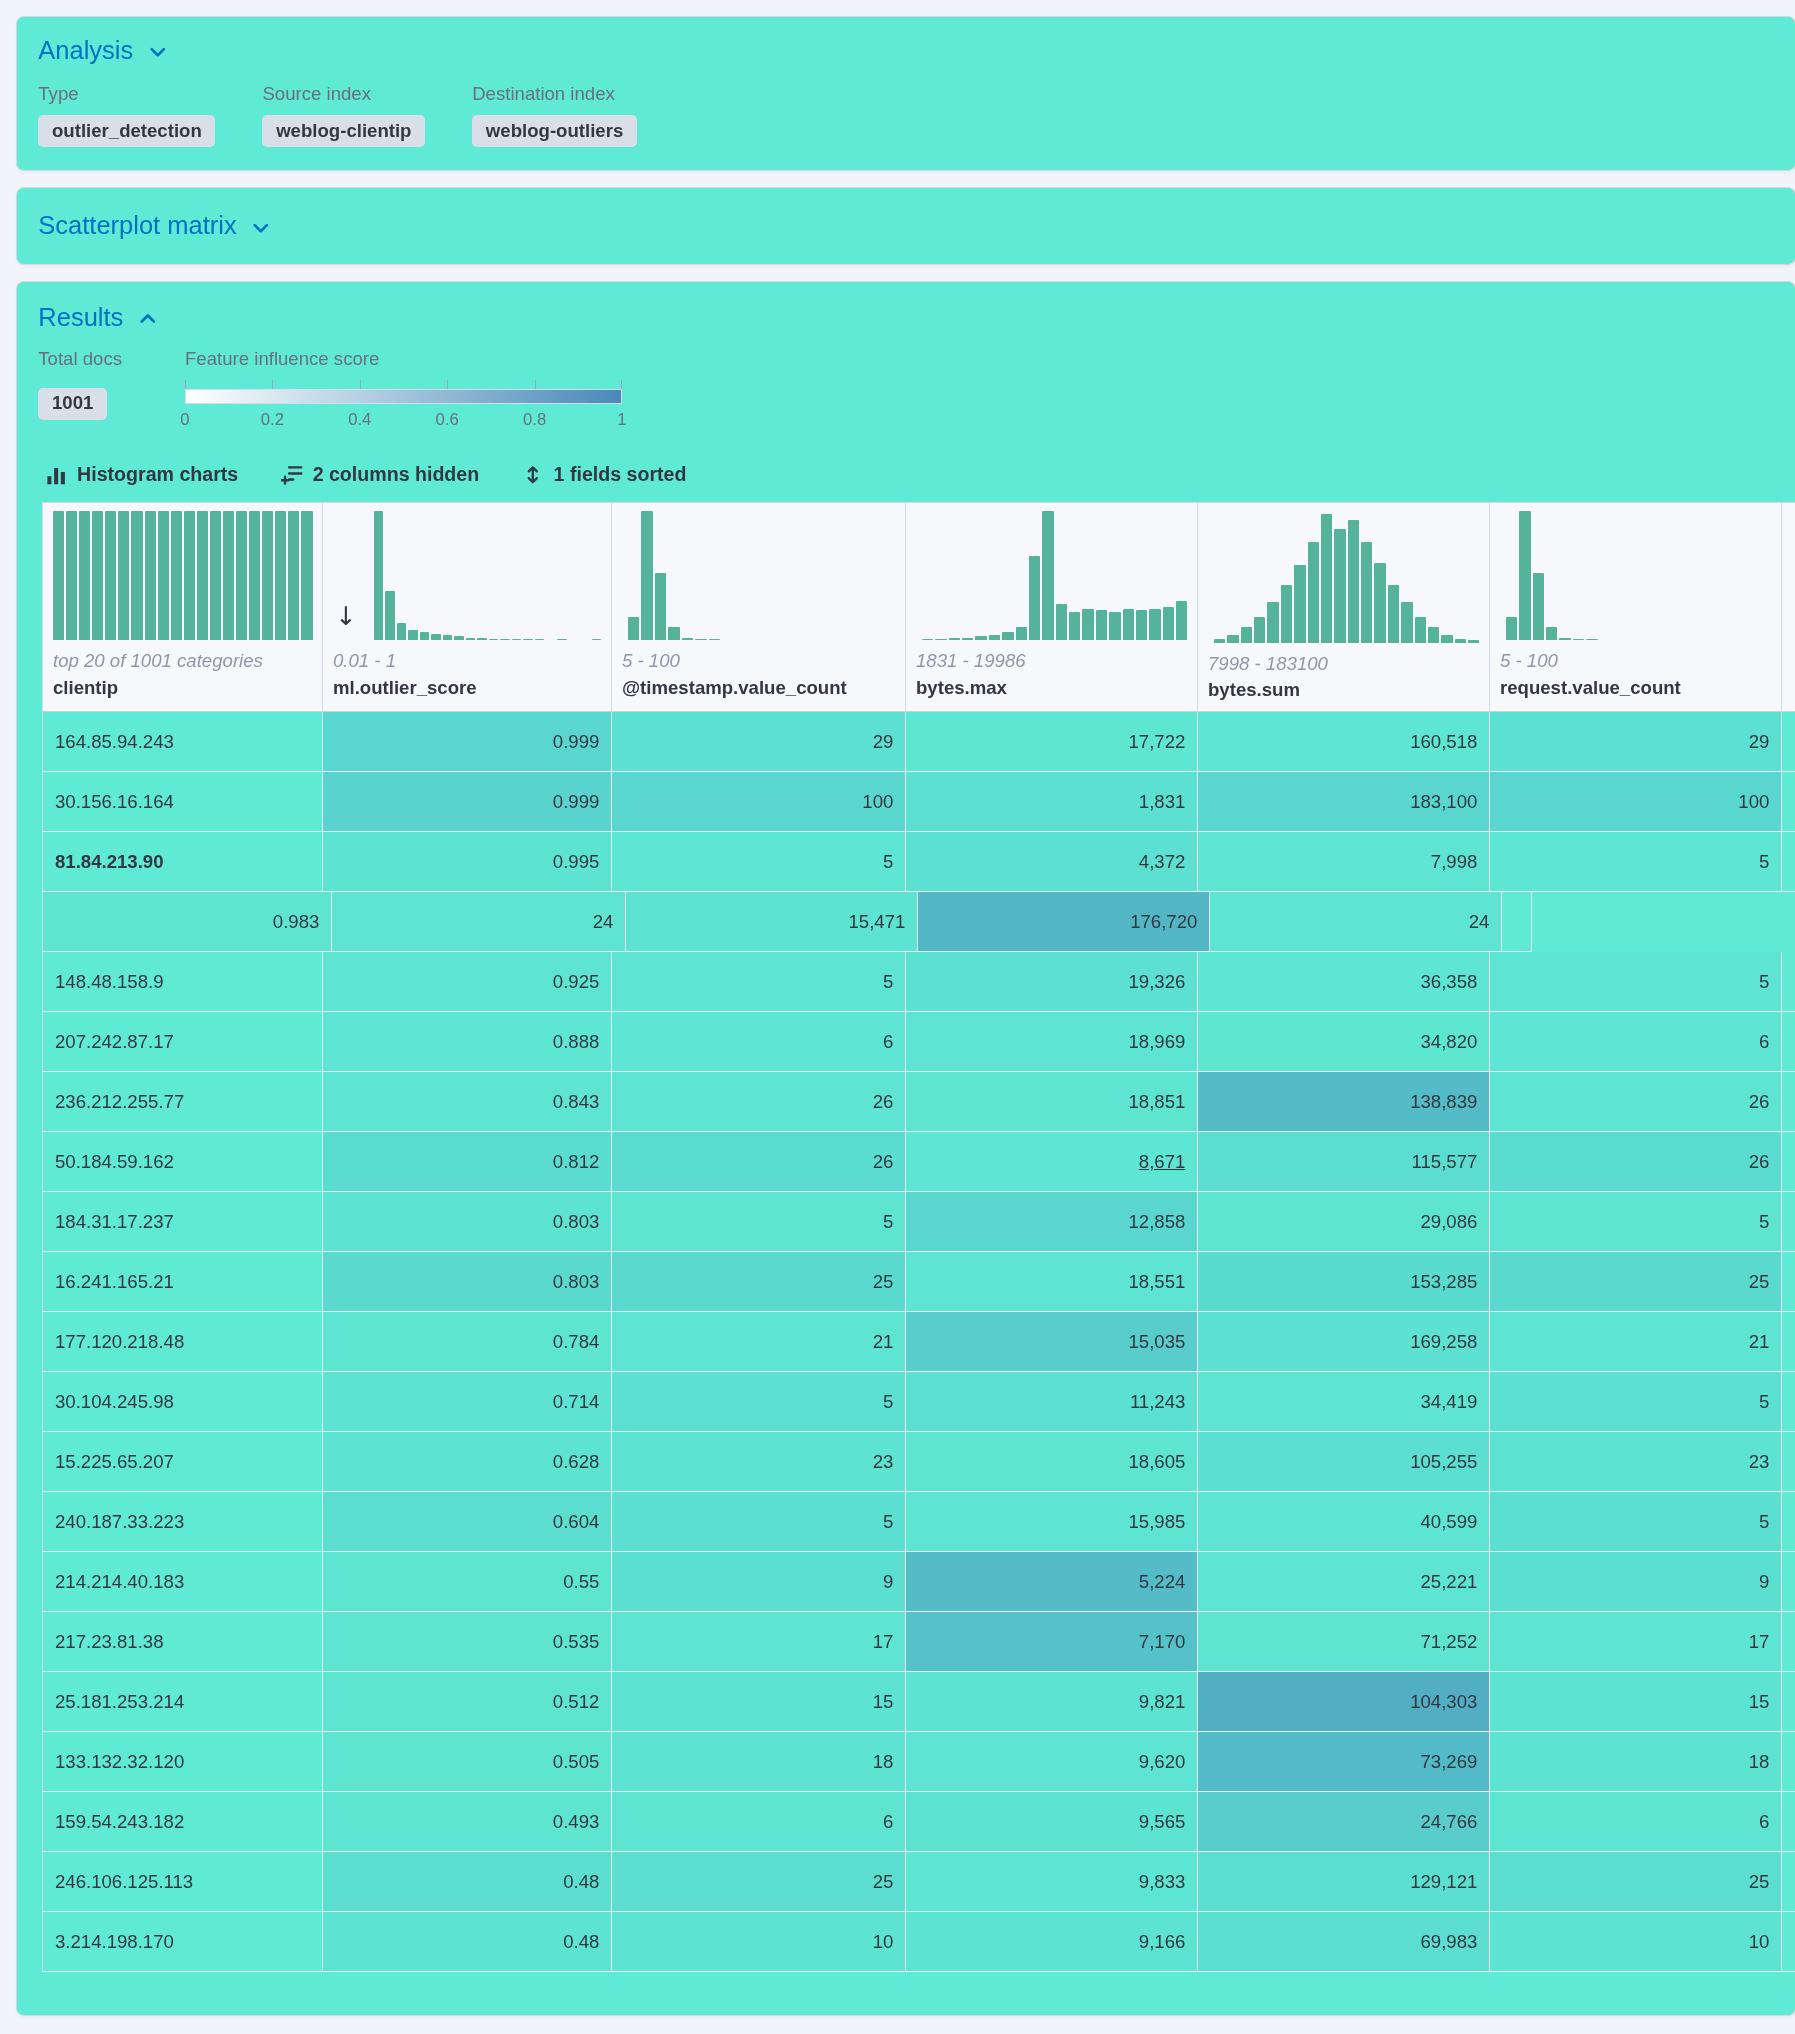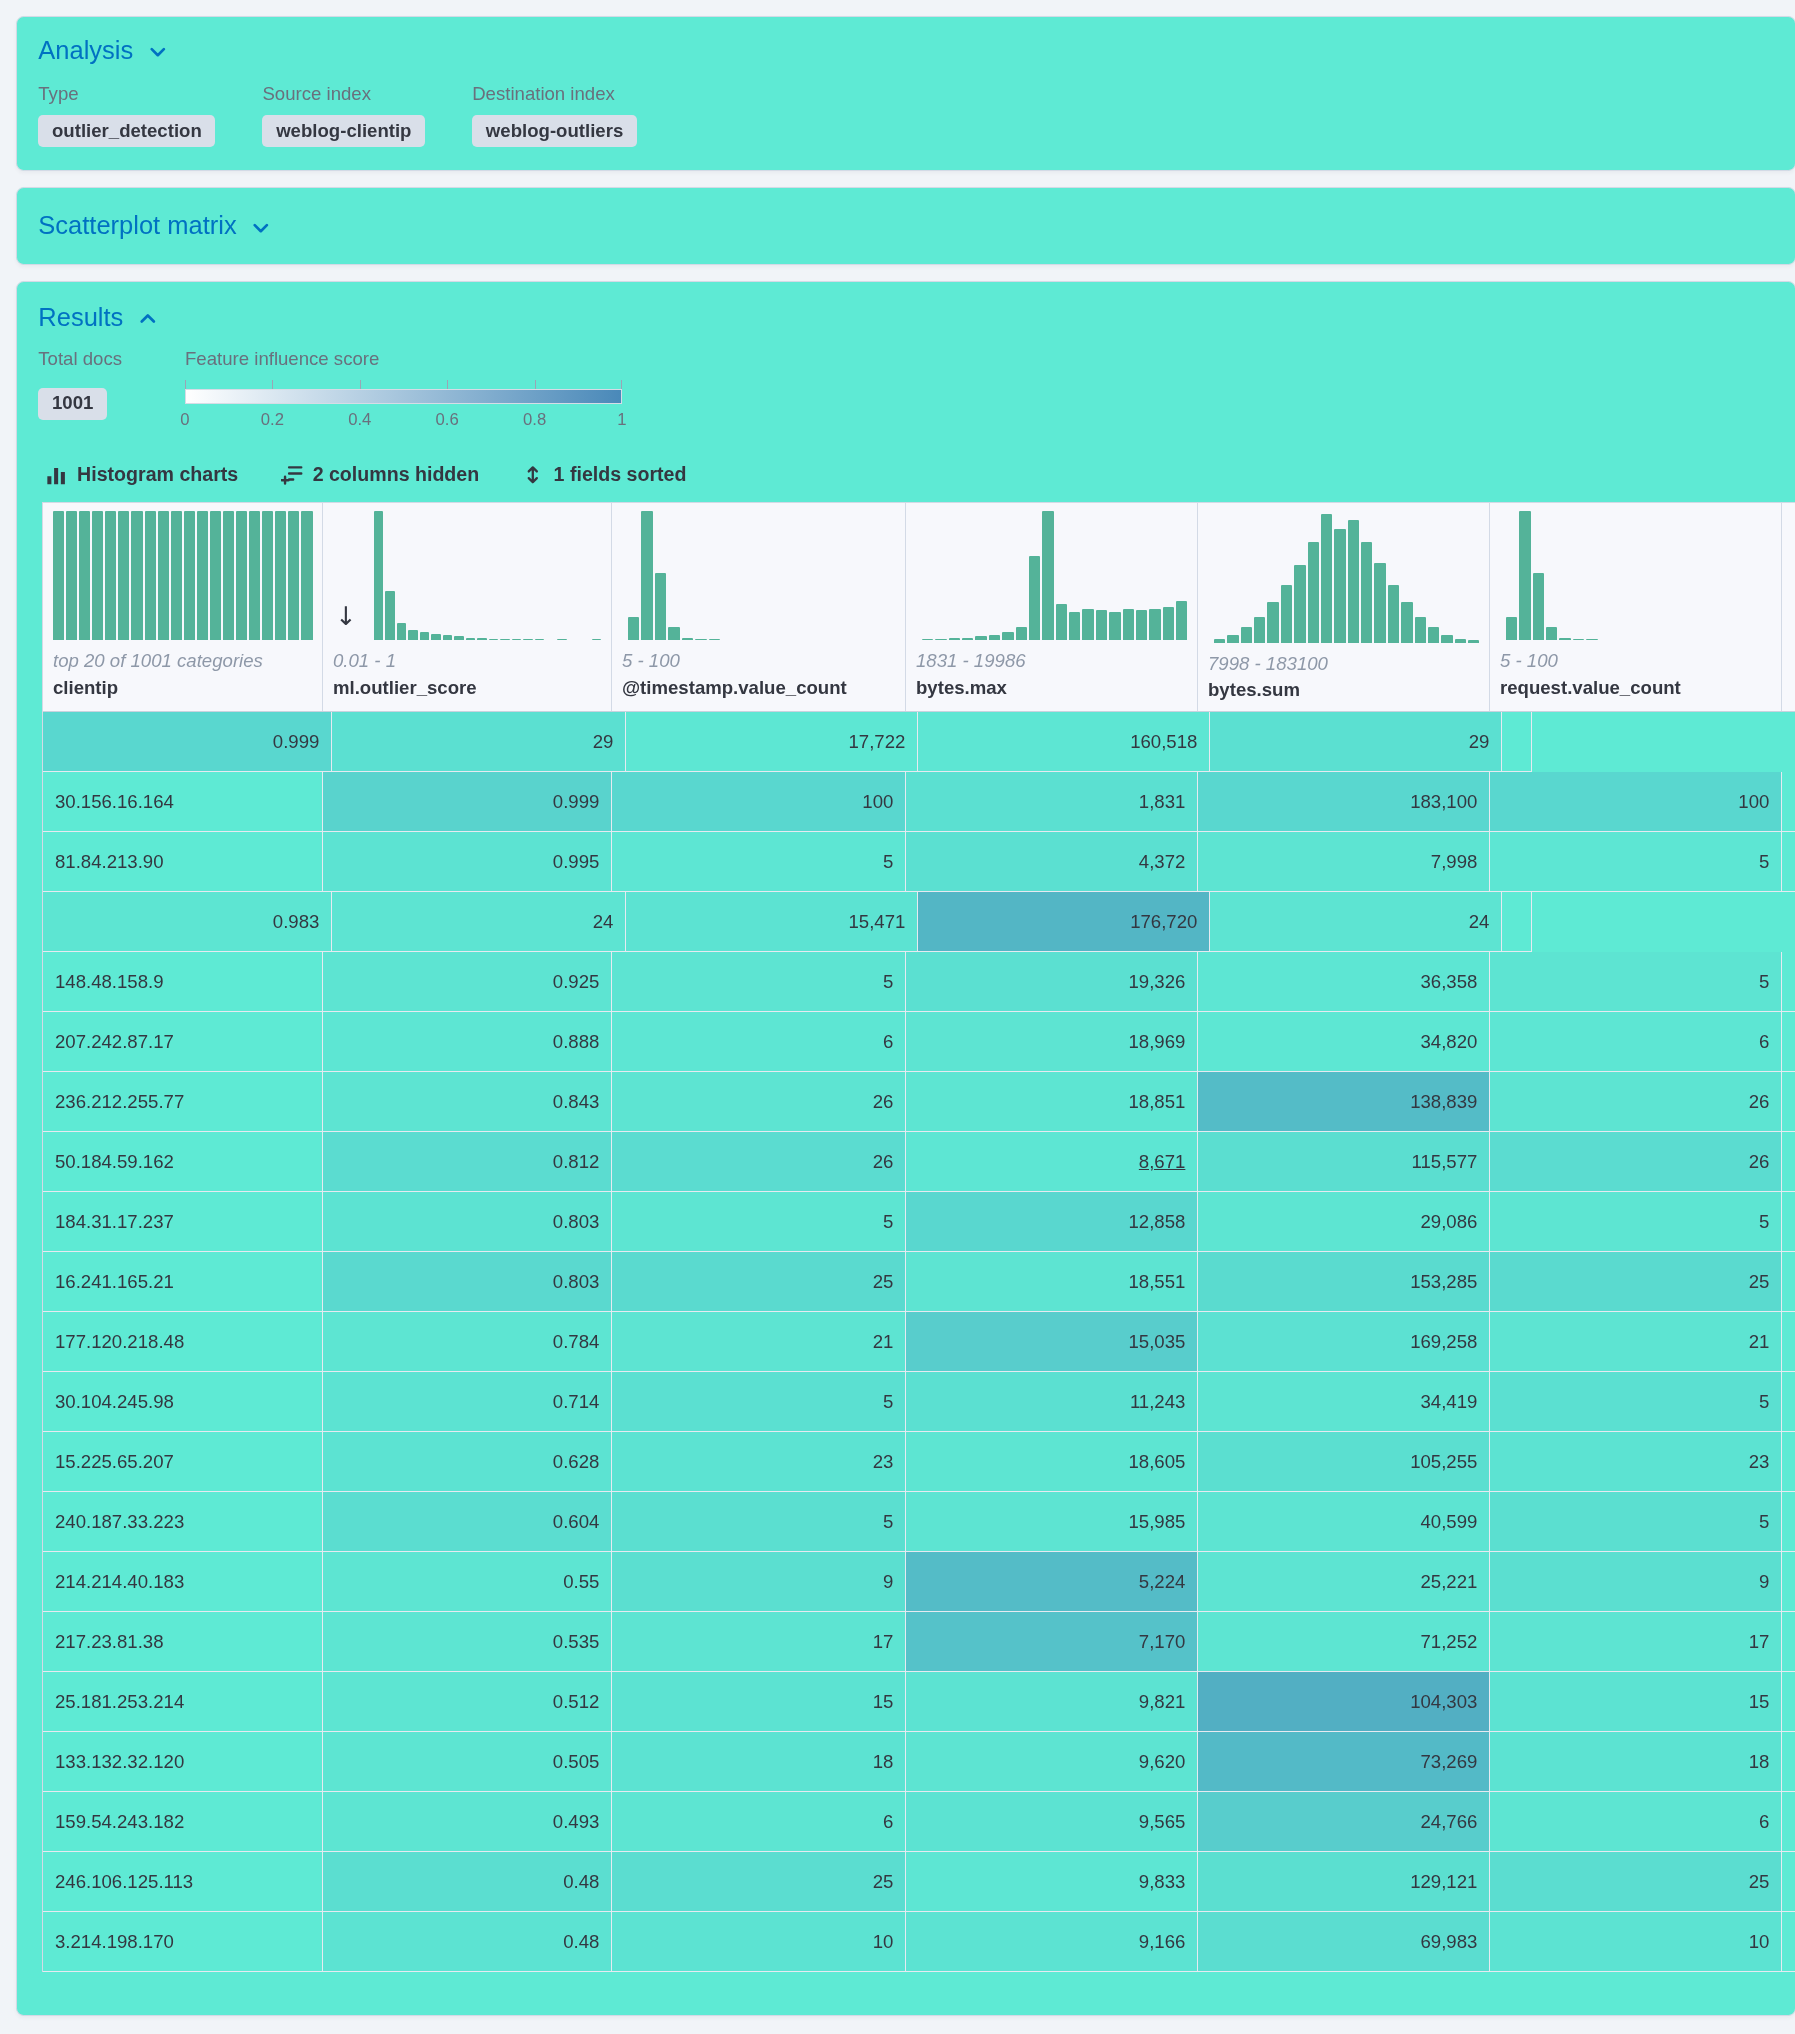--- a/index.html
+++ b/index.html
@@ -332,38 +332,39 @@
             <div class="bar" style="height: 0%; background: transparent;"></div>
             <div class="bar" style="height: 0%; background: transparent;"></div>
             <div class="bar" style="height: 0%; background: transparent;"></div>
           </div>
           <div class="range">5 - 100</div>
           <div class="name">request.value_count</div>
         </div>
         <div class="col-header" style="width: 30px;"></div>
       </div>
       <div class="grid-row">
+        <div class="cell left" style="width: 280px;">164.85.94.243</div>
         <div class="cell num" style="width: 289px; background: rgba(70, 120, 180, 0.16);">0.999</div>
         <div class="cell num" style="width: 294px; background: rgba(70, 120, 180, 0.08);">29</div>
         <div class="cell num" style="width: 292px; background: rgba(70, 120, 180, 0.02);">17,722</div>
         <div class="cell num" style="width: 292px; background: rgba(70, 120, 180, 0.03);">160,518</div>
         <div class="cell num" style="width: 292px; background: rgba(70, 120, 180, 0.08);">29</div>
         <div class="cell" style="width: 30px;"></div>
       </div>
       <div class="grid-row">
         <div class="cell left" style="width: 280px;">30.156.16.164</div>
         <div class="cell num" style="width: 289px; background: rgba(70, 120, 180, 0.2);">0.999</div>
         <div class="cell num" style="width: 294px; background: rgba(70, 120, 180, 0.16);">100</div>
         <div class="cell num" style="width: 292px; background: rgba(70, 120, 180, 0.08);">1,831</div>
         <div class="cell num" style="width: 292px; background: rgba(70, 120, 180, 0.16);">183,100</div>
         <div class="cell num" style="width: 292px; background: rgba(70, 120, 180, 0.16);">100</div>
         <div class="cell" style="width: 30px;"></div>
       </div>
       <div class="grid-row">
-        <div class="cell left" style="width: 280px;">81.84.213.90</div>
+        <div class="cell left" style="width: 280px; font-weight: bold;">81.84.213.90</div>
         <div class="cell num" style="width: 289px; background: rgba(70, 120, 180, 0.06);">0.995</div>
         <div class="cell num" style="width: 294px; background: rgba(70, 120, 180, 0.03);">5</div>
         <div class="cell num" style="width: 292px; background: rgba(70, 120, 180, 0.08);">4,372</div>
         <div class="cell num" style="width: 292px; background: rgba(70, 120, 180, 0.05);">7,998</div>
         <div class="cell num" style="width: 292px; background: rgba(70, 120, 180, 0.03);">5</div>
         <div class="cell" style="width: 30px;"></div>
       </div>
       <div class="grid-row">
         <div class="cell num" style="width: 289px; background: rgba(70, 120, 180, 0.04);">0.983</div>
         <div class="cell num" style="width: 294px; background: rgba(70, 120, 180, 0.05);">24</div>

